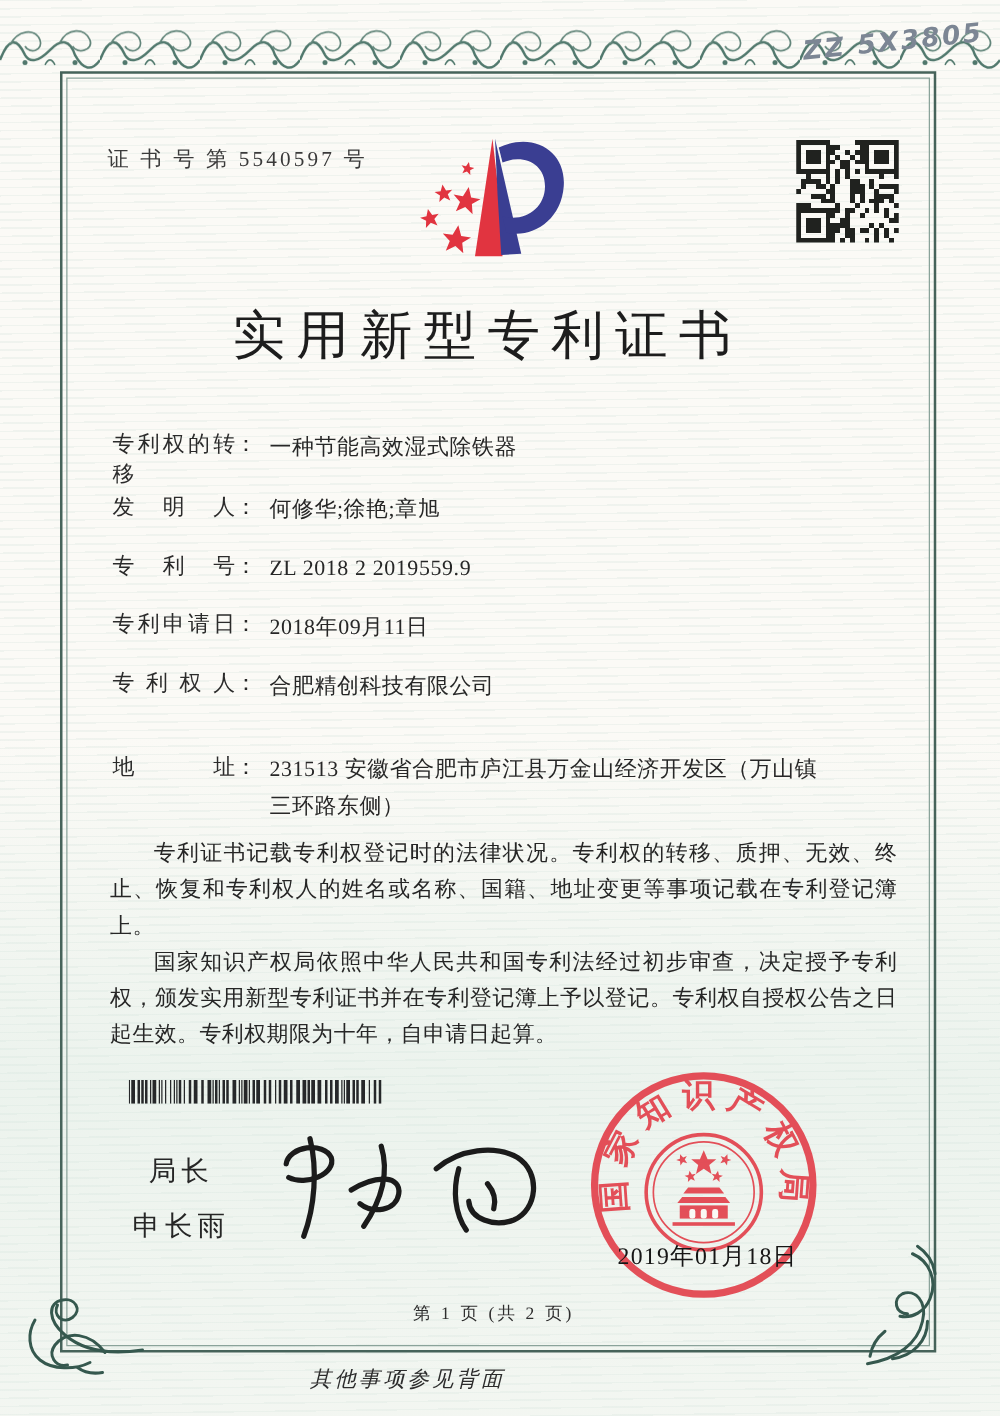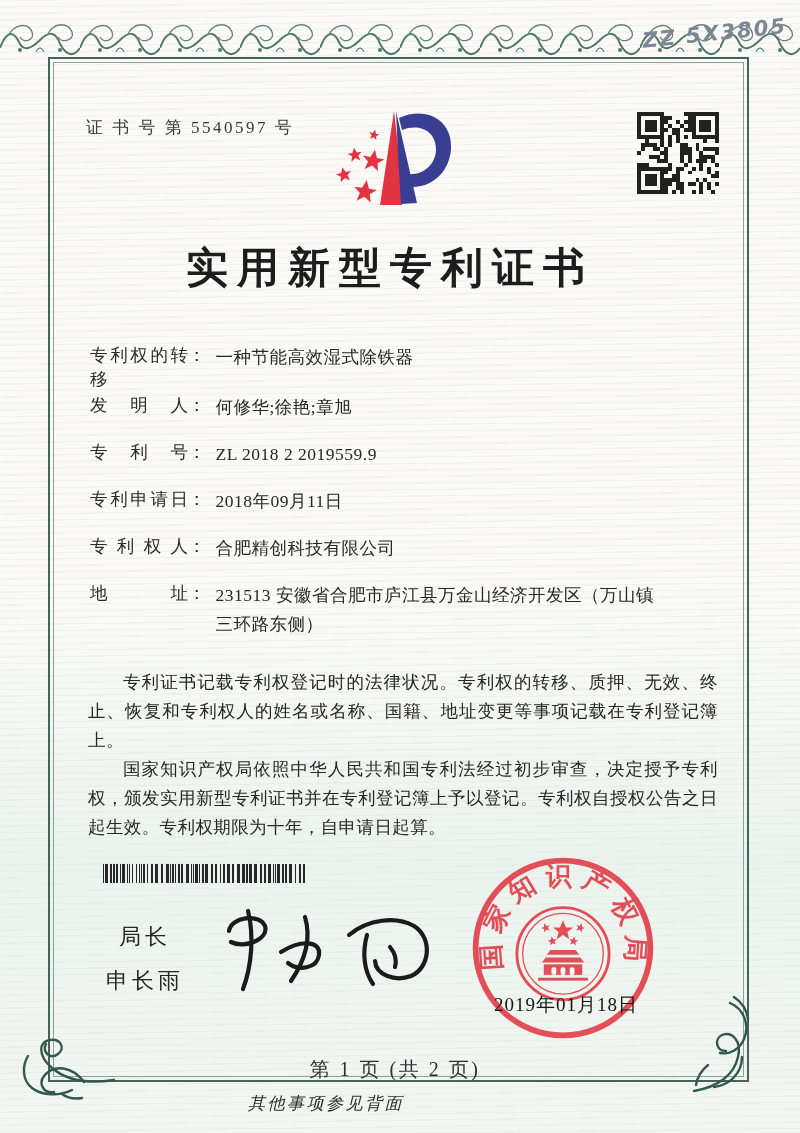--- a/index.html
+++ b/index.html
@@ -35,54 +35,54 @@
     color:#7c8694;transform:rotate(-6deg);font-weight:600;
   }
   .cert-no{
     position:absolute;left:86px;top:116px;
     font-size:17px;letter-spacing:2.5px;color:#3a3a3a;
   }
   .logo{position:absolute;left:333px;top:105px;}
   .qr{position:absolute;left:637px;top:112px;width:82px;height:82px;}
   .title{
     position:absolute;left:0;top:240px;width:780px;text-align:center;
-    font-size:42px;font-weight:700;letter-spacing:9px;color:#1d1d1d;
+    font-size:42px;font-weight:400;letter-spacing:9px;color:#1d1d1d;
   }
   
   .row{position:absolute;left:90px;width:640px;font-size:17.5px;color:#272727;}
   .lab{
     display:inline-block;width:98px;
     text-align:justify;text-align-last:justify;
     color:#2b2b2b;vertical-align:top;
   }
   .colon{display:inline-block;vertical-align:top;}
   .val{display:inline-block;margin-left:10px;letter-spacing:.5px;vertical-align:top;line-height:29px;}
   .val-wrap{width:452px;}
   .pair2{position:absolute;left:332px;top:0;}
-  .r1{top:343px}.r2{top:393px}.r3{top:440px}.r4{top:487px}.r5{top:534px}.r6{top:581px}.r7{top:634px}
+  .r1{top:343px}.r2{top:393px}.r3{top:440px}.r4{top:487px}.r5{top:534px}.r6{top:601px}.r7{top:634px}
   
   .paras{
     position:absolute;left:88px;top:668px;width:630px;
     font-size:17.5px;line-height:29px;text-align:justify;color:#262626;
     letter-spacing:.4px;
   }
   .paras p{margin:0;text-indent:2em;}
   
   .barcode{position:absolute;left:103px;top:864px;width:206px;height:19px;}
   .signer{position:absolute;left:106px;top:922px;font-size:22px;letter-spacing:4px;color:#262626;text-align:center;}
   .signer div{margin-bottom:14px;}
   .signature{position:absolute;left:218px;top:895px;}
   .seal{position:absolute;left:467px;top:852px;width:192px;height:192px;}
   .seal-date{
     position:absolute;left:478px;top:992px;width:176px;text-align:center;
     font-size:19px;letter-spacing:1px;color:#161616;
   }
   .page-indicator{
     position:absolute;left:0;top:1042px;width:790px;text-align:center;
-    font-size:20px;letter-spacing:2.5px;color:#2e2e2e;margin-top:14px;
+    font-size:14px;letter-spacing:2.5px;color:#2e2e2e;
   }
   .back-note{
     position:absolute;left:248px;top:1092px;
     font-size:17px;letter-spacing:2.5px;color:#2c2c2c;font-style:italic;
   }
 </style>
 </head>
 <body>
 
 <div class="page">

